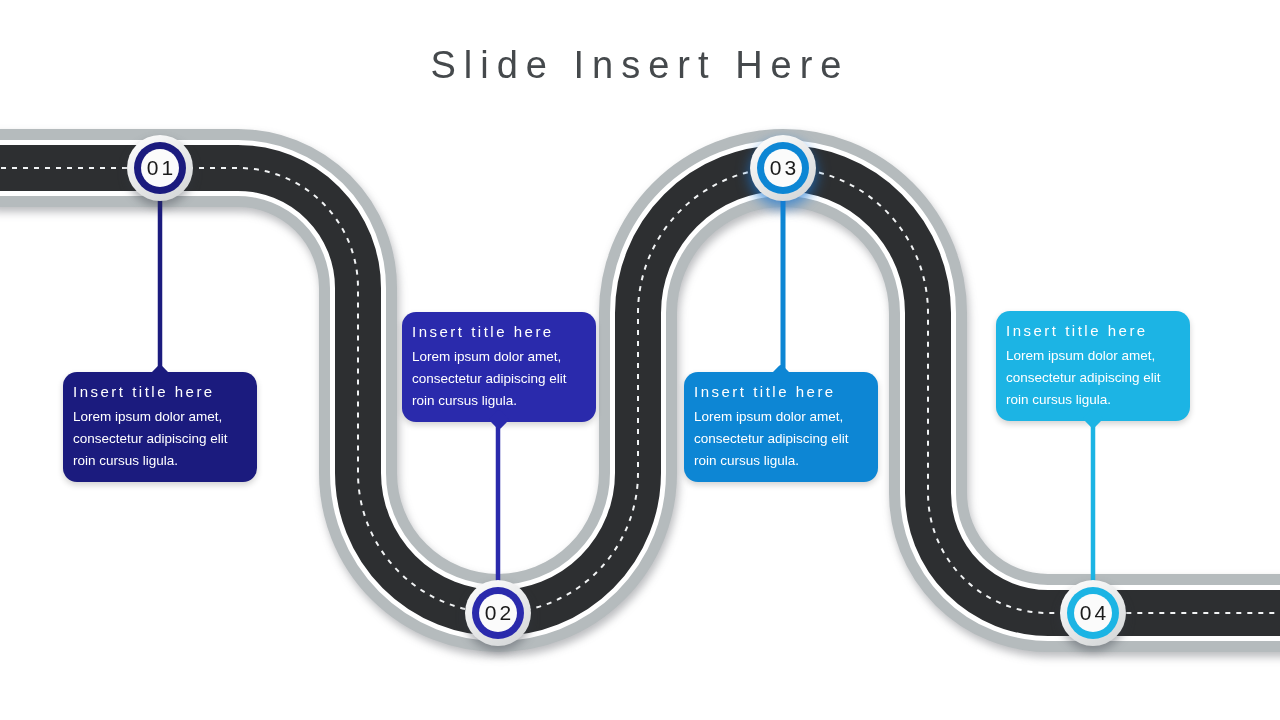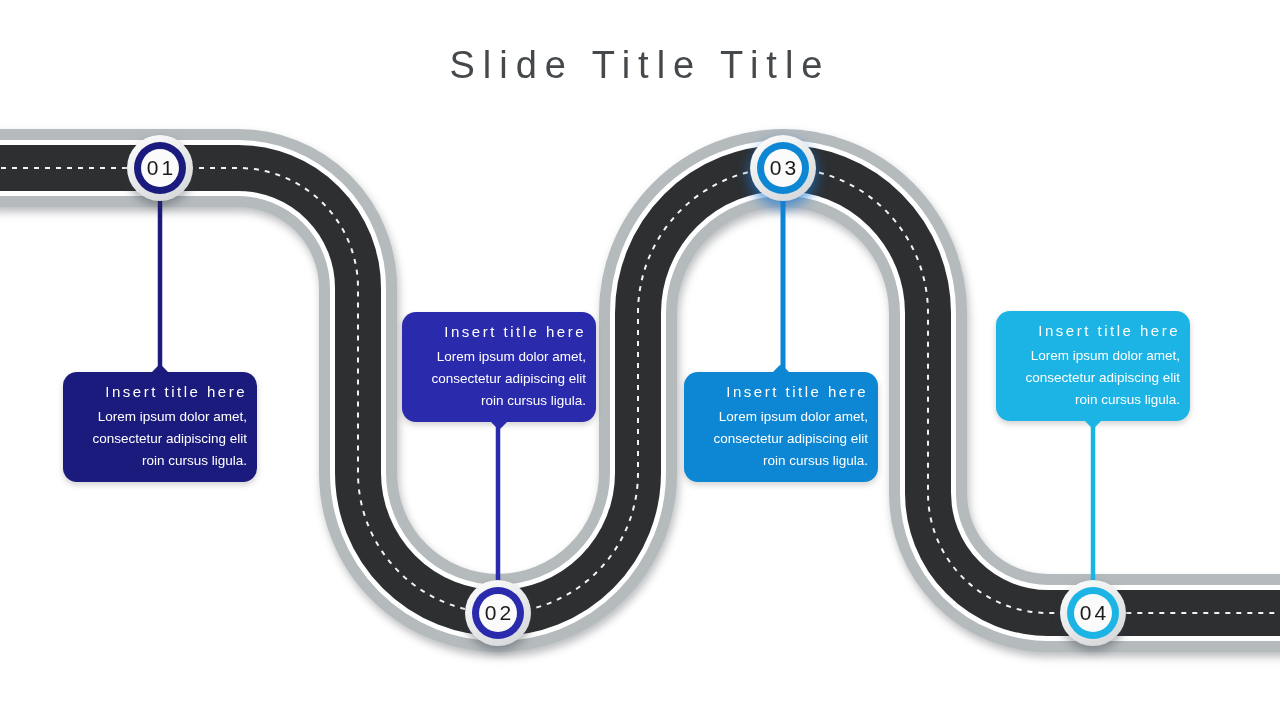--- a/index.html
+++ b/index.html
@@ -29,21 +29,21 @@
     font-size:21px;
     letter-spacing:3px;
     fill:#1b1b1b;
   }
   .card{
     position:absolute;
     width:194px;
     box-sizing:border-box;
     border-radius:14px;
     color:#ffffff;
-    text-align:right;
+    text-align:left;
     padding:11px 10px 10px 10px;
     box-shadow:0 3px 6px rgba(0,0,0,0.18);
   }
   .card::after{
     content:'';
     position:absolute;
     left:50%;
     width:15px;height:15px;
     background:inherit;
     transform:translateX(-50%) rotate(45deg);
@@ -66,21 +66,21 @@
   .card-1{background:#1b1b7e;left:63px;top:372px;}
   .card-2{background:#2a2aac;left:402px;top:312px;}
   .card-3{background:#0d86d4;left:684px;top:372px;}
   .card-4{background:#1cb4e4;left:996px;top:311px;}
 </style>
 </head>
 <body>
 
 <div class="slide">
 
-  <h1 class="slide-title">Slide Title Title</h1>
+  <h1 class="slide-title">Slide Insert Here</h1>
 
   <svg class="road-layer" width="1280" height="720" viewBox="0 0 1280 720">
     <defs>
       <linearGradient id="markerOuterG" x1="0" y1="0" x2="0.6" y2="1">
         <stop offset="0" stop-color="#ffffff"></stop>
         <stop offset="1" stop-color="#d8dadb"></stop>
       </linearGradient>
     </defs>
 
     <g class="road-group">

